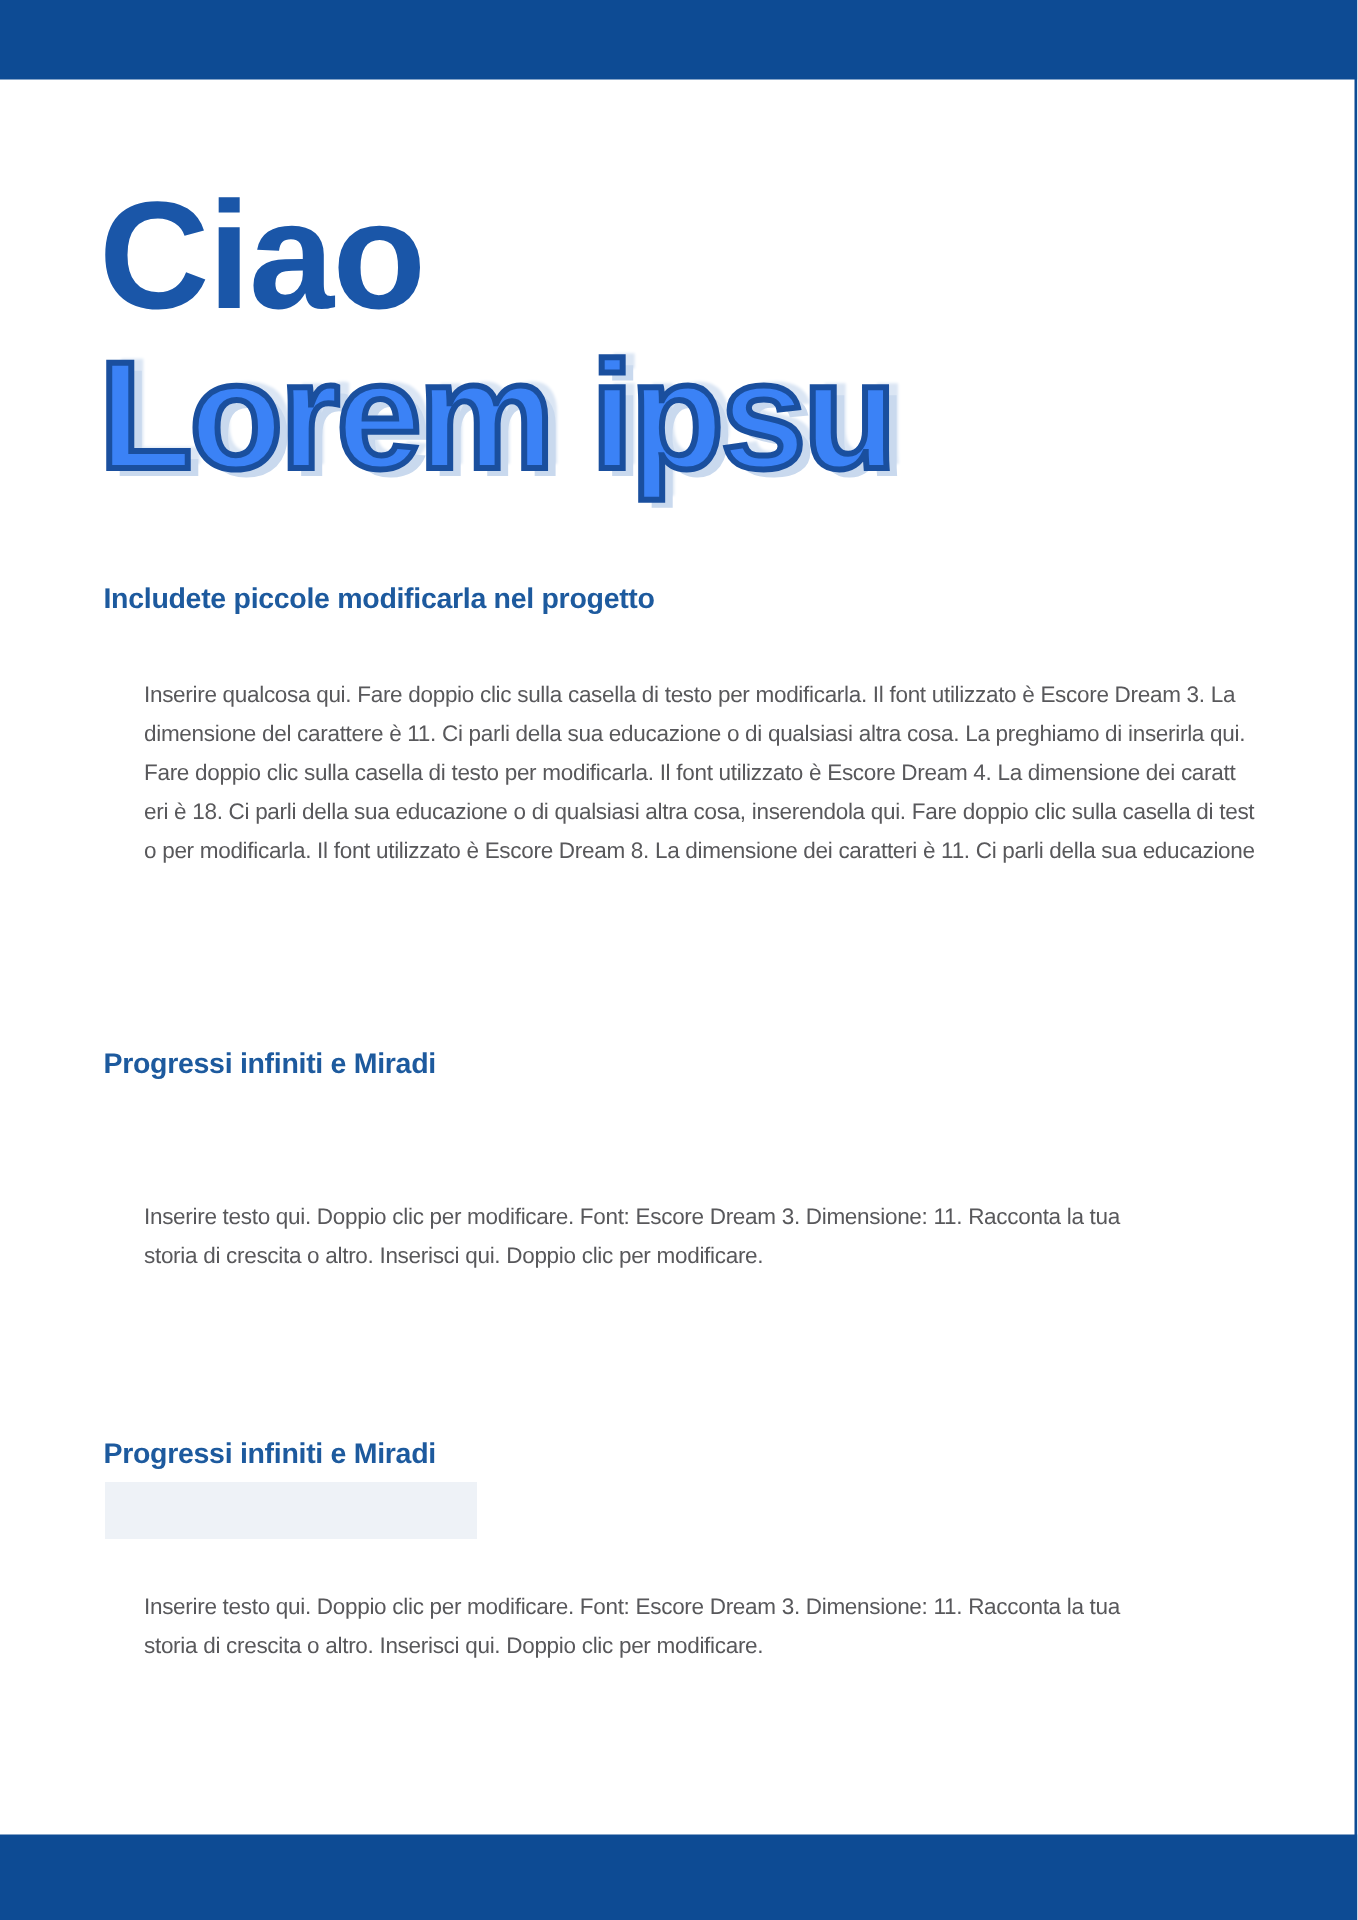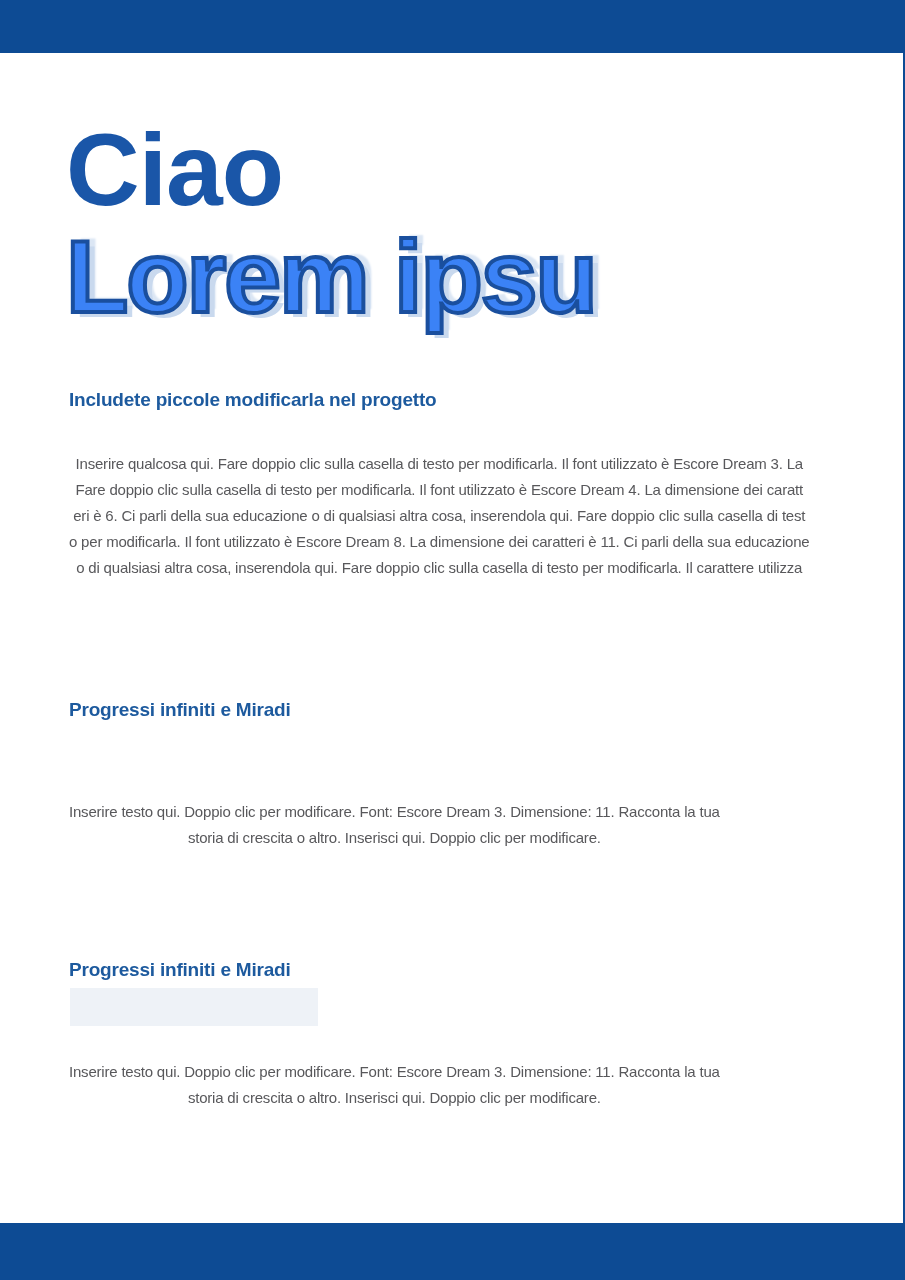--- a/index.html
+++ b/index.html
@@ -3,21 +3,20 @@
 <meta charset="utf-8">
 <style>
   html, body { margin: 0; padding: 0; background: #ffffff; }
   .page {
     position: relative;
     width: 905px;
     height: 1280px;
     background: #ffffff;
     overflow: hidden;
     font-family: "Liberation Sans", sans-serif;
-    text-align: center;
   }
   .topbar {
     position: absolute; top: 0; left: 0;
     width: 905px; height: 53px;
     background: #0d4b94;
   }
   .bottombar {
     position: absolute; top: 1223px; left: 0;
     width: 905px; height: 57px;
     background: #0d4b94;
@@ -57,21 +56,21 @@
     white-space: nowrap;
   }
   .body-block {
     position: absolute; left: 69px;
     color: #58585b;
     font-size: 15px;
     letter-spacing: -0.2px;
     line-height: 26px;
     font-weight: 400;
   }
-  .body-line { white-space: nowrap; }
+  .body-line { white-space: nowrap; margin-left: 27px; }
   .placeholder-box {
     position: absolute; left: 70px; top: 988px;
     width: 248px; height: 38px;
     background: #eef2f7;
   }
   #h1 { top: 388px; }
   #p1 { top: 451px; }
   #h2 { top: 698px; }
   #p2 { top: 799px; }
   #h3 { top: 958px; }
@@ -86,24 +85,24 @@
   <div class="right-edge"></div>
 
   <h1 class="hero-title">Ciao</h1>
 
   <h1 class="hero-subtitle">Lorem ipsu</h1>
 
   <h2 class="section-heading" id="h1">Includete piccole modificarla nel progetto</h2>
 
   <div class="body-block" id="p1">
     <div class="body-line">Inserire qualcosa qui. Fare doppio clic sulla casella di testo per modificarla. Il font utilizzato è Escore Dream 3. La</div>
+    <div class="body-line">dimensione del carattere è 11. Ci parli della sua educazione o di qualsiasi altra cosa. La preghiamo di inserirla qui.</div>
     <div class="body-line">Fare doppio clic sulla casella di testo per modificarla. Il font utilizzato è Escore Dream 4. La dimensione dei caratt</div>
-    <div class="body-line">eri è 6. Ci parli della sua educazione o di qualsiasi altra cosa, inserendola qui. Fare doppio clic sulla casella di test</div>
+    <div class="body-line">eri è 18. Ci parli della sua educazione o di qualsiasi altra cosa, inserendola qui. Fare doppio clic sulla casella di test</div>
     <div class="body-line">o per modificarla. Il font utilizzato è Escore Dream 8. La dimensione dei caratteri è 11. Ci parli della sua educazione</div>
-    <div class="body-line">o di qualsiasi altra cosa, inserendola qui. Fare doppio clic sulla casella di testo per modificarla. Il carattere utilizza</div>
   </div>
 
   <h2 class="section-heading" id="h2">Progressi infiniti e Miradi</h2>
 
   <div class="body-block" id="p2">
     <div class="body-line">Inserire testo qui. Doppio clic per modificare. Font: Escore Dream 3. Dimensione: 11. Racconta la tua</div>
     <div class="body-line">storia di crescita o altro. Inserisci qui. Doppio clic per modificare.</div>
   </div>
 
   <h2 class="section-heading" id="h3">Progressi infiniti e Miradi</h2>

